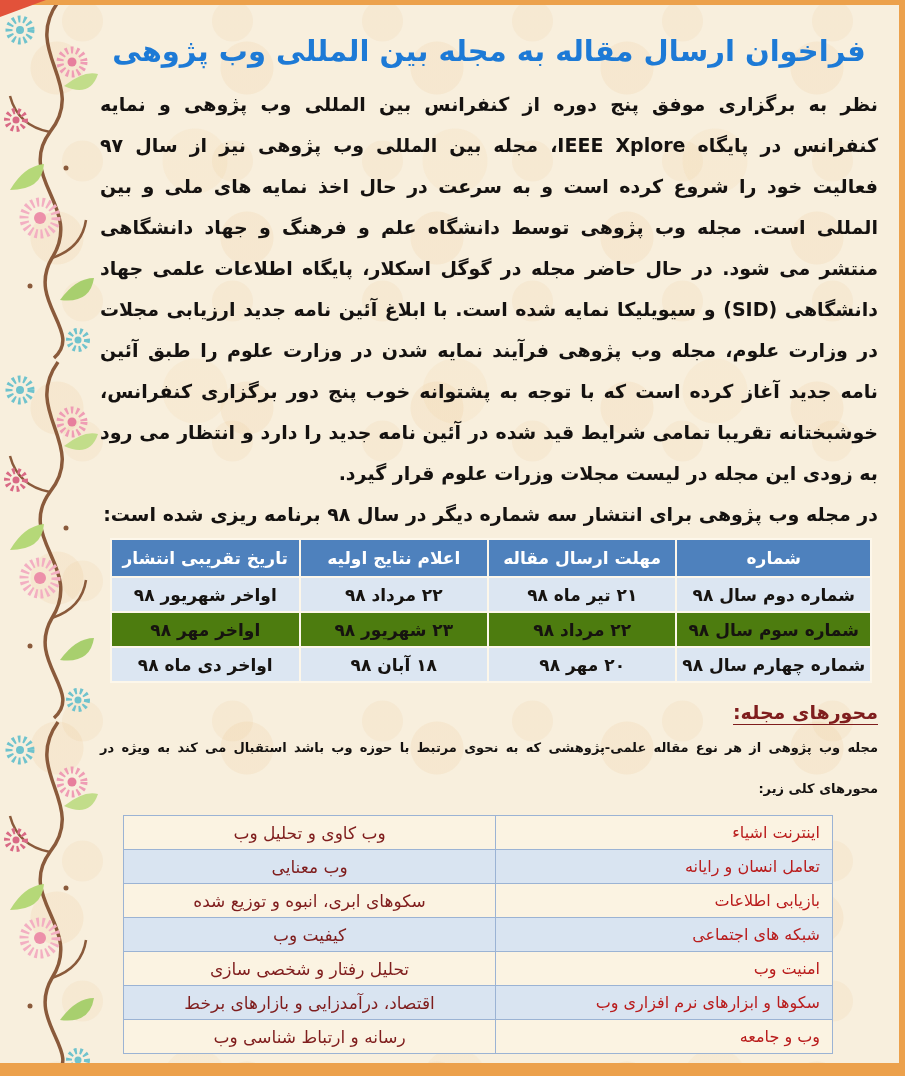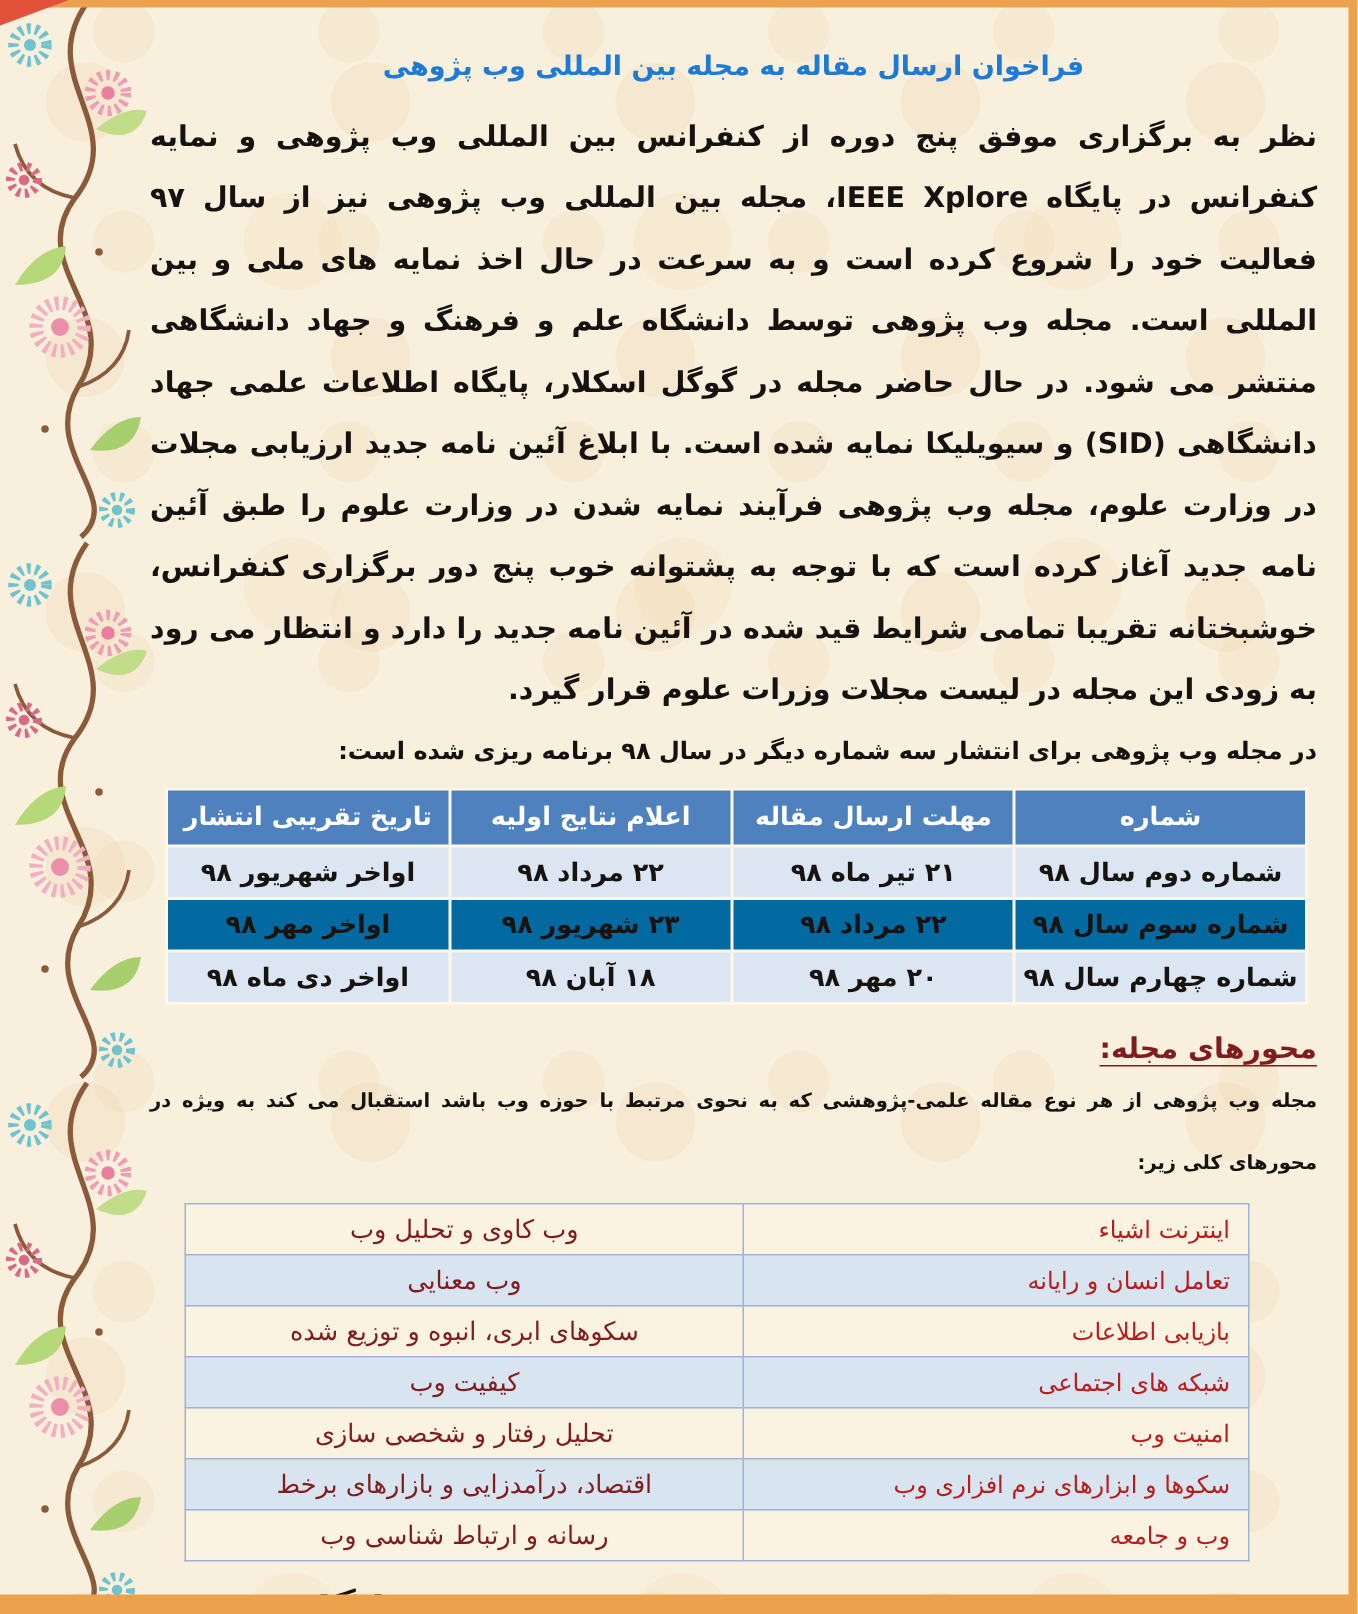--- a/index.html
+++ b/index.html
@@ -20,43 +20,43 @@
   .frame-right{position:absolute;top:0;right:0;width:6px;height:100%;background:#eca14c;z-index:5;}
   .frame-bottom{position:absolute;bottom:0;left:0;width:100%;height:13px;background:#eca14c;z-index:4;}
   .frame-corner{position:absolute;top:0;left:0;width:0;height:0;
     border-top:17px solid #e2523a;border-right:46px solid transparent;z-index:6;}
   
   .floral{position:absolute;top:0;left:0;width:100px;height:1076px;z-index:3;pointer-events:none;}
   
   .content{position:absolute;top:0;right:27px;width:778px;z-index:2;}
   .page-title{
     margin-top:34px; text-align:center;
-    color:#1d7ad6; font-size:18px; font-weight:bold; letter-spacing:0;
+    color:#1d7ad6; font-size:29px; font-weight:bold; letter-spacing:0;
   }
   .intro{
     margin-top:16px; font-size:19px; font-weight:bold; color:#151210;
     line-height:41px; text-align:justify; text-justify:inter-word;
   }
-  .schedule-note{ font-size:16px; font-weight:bold; color:#151210; line-height:40px; text-align:right; }
+  .schedule-note{ font-size:19px; font-weight:bold; color:#151210; line-height:40px; text-align:right; }
   
   table{ border-collapse:collapse; }
   .schedule{
     width:762px; margin:4px 6px 10px auto;
     border:2px solid #8f8274;
     font-size:17px; font-weight:bold;
   }
   .schedule th{
     background:#4e81bd; color:#ffffff; font-weight:bold;
     border:2px solid #fdf7ea; padding:7px 4px; height:38px; text-align:center; font-size:17px;
   }
   .schedule td{
     border:2px solid #fdf7ea; padding:4px; height:35px; text-align:center; color:#161310;
   }
   .schedule tr.alt td{ background:#dce6f2; }
-  .schedule tr.plain td{ background:#0369a1; }
+  .schedule tr.plain td{ background:#4d7c0f; }
   .schedule col.c-issue{width:25.6%} .schedule col{width:24.8%}
   
   .topics-heading{
     margin:8px 0 4px 0; display:inline-block;
     color:#7f1d1d; font-size:19px; font-weight:bold;
     text-decoration:underline; text-underline-offset:5px;
   }
   .topics-intro{ font-size:13px; font-weight:bold; color:#151210; line-height:41px; text-align:justify; }
   .topics{
     width:710px; margin:6px 45px 12px auto;

